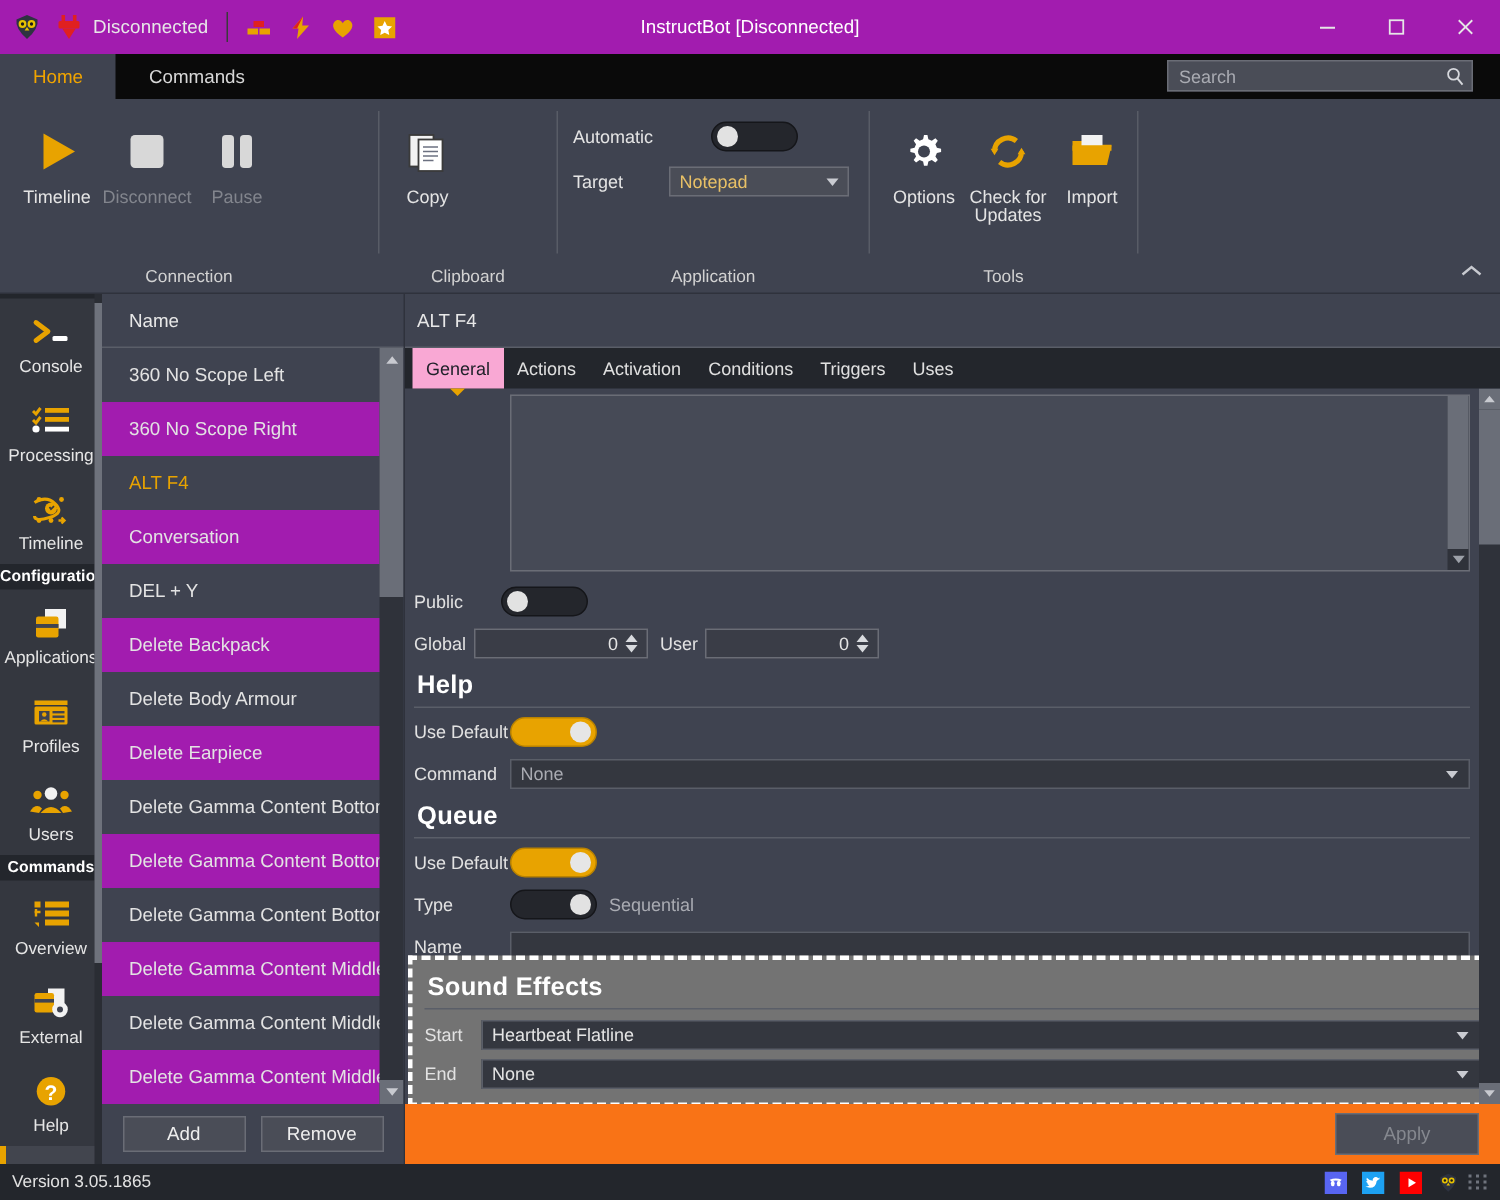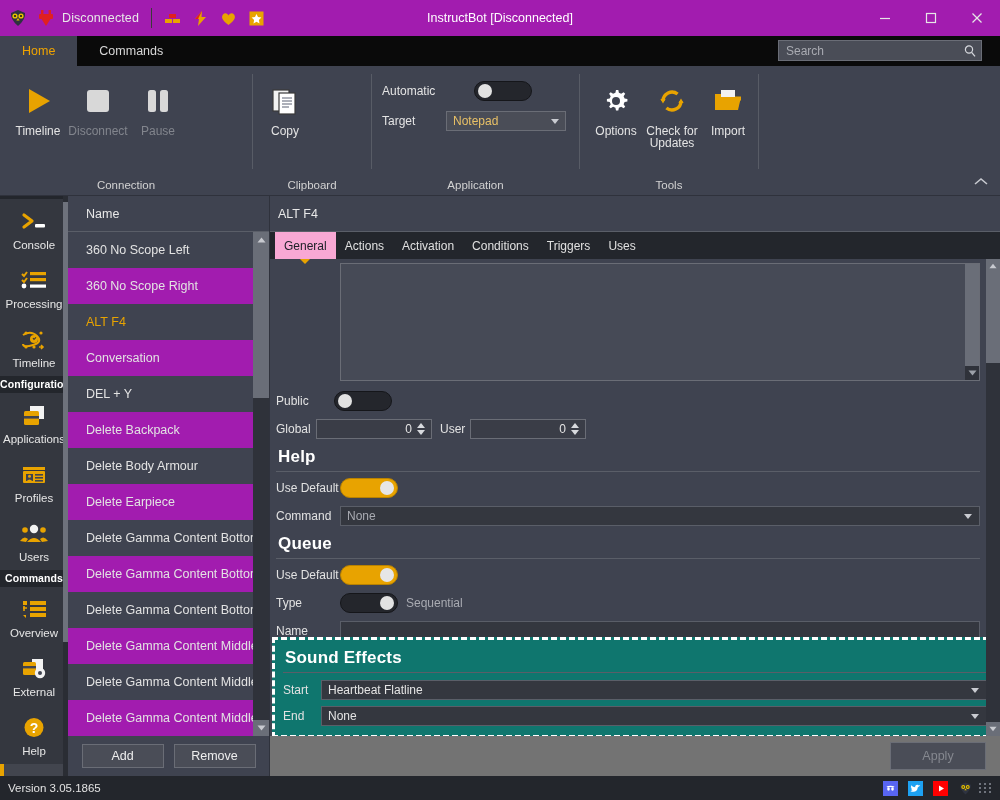--- a/index.html
+++ b/index.html
@@ -225,28 +225,28 @@
     flex: 1; height: 20px; background: #34373f; border: 1px solid #5a5e68;
     display: flex; align-items: center; padding: 0 4px 0 6px; font-size: 12px; color: #a9abb2;
   }
   .wide-input {
     flex: 1; height: 20px; background: #34373f; border: 1px solid #5a5e68;
   }
   .muted { color: #a9abb2; font-size: 12px; margin-left: 8px; }
 
   .sfx {
     position: absolute; left: 2px; right: 2px; bottom: -2px;
-    border: 3px dashed #ffffff; padding: 4px 8px 6px 8px; background: #0f766e;
+    border: 3px dashed #ffffff; padding: 4px 8px 6px 8px; background: #737373;
   }
   .sfx .section-h { margin-bottom: 4px; }
   .sfx .wide-combo { color: #e4e4e4; }
 
   .apply-bar {
     height: 40px; flex: 0 0 40px; display: flex; align-items: center;
-    justify-content: flex-end; padding-right: 14px; background: #737373;
+    justify-content: flex-end; padding-right: 14px; background: #f97316;
   }
 
   
   .statusbar {
     height: 24px; flex: 0 0 24px; background: #23262c;
     display: flex; align-items: center; padding: 0 8px;
   }
   .statusbar .ver { font-size: 11.5px; color: #e2e2e2; }
   .sb-socials { margin-left: auto; display: flex; align-items: center; gap: 10px; margin-right: 6px; }
   .soc { width: 15px; height: 15px; display:block; }

